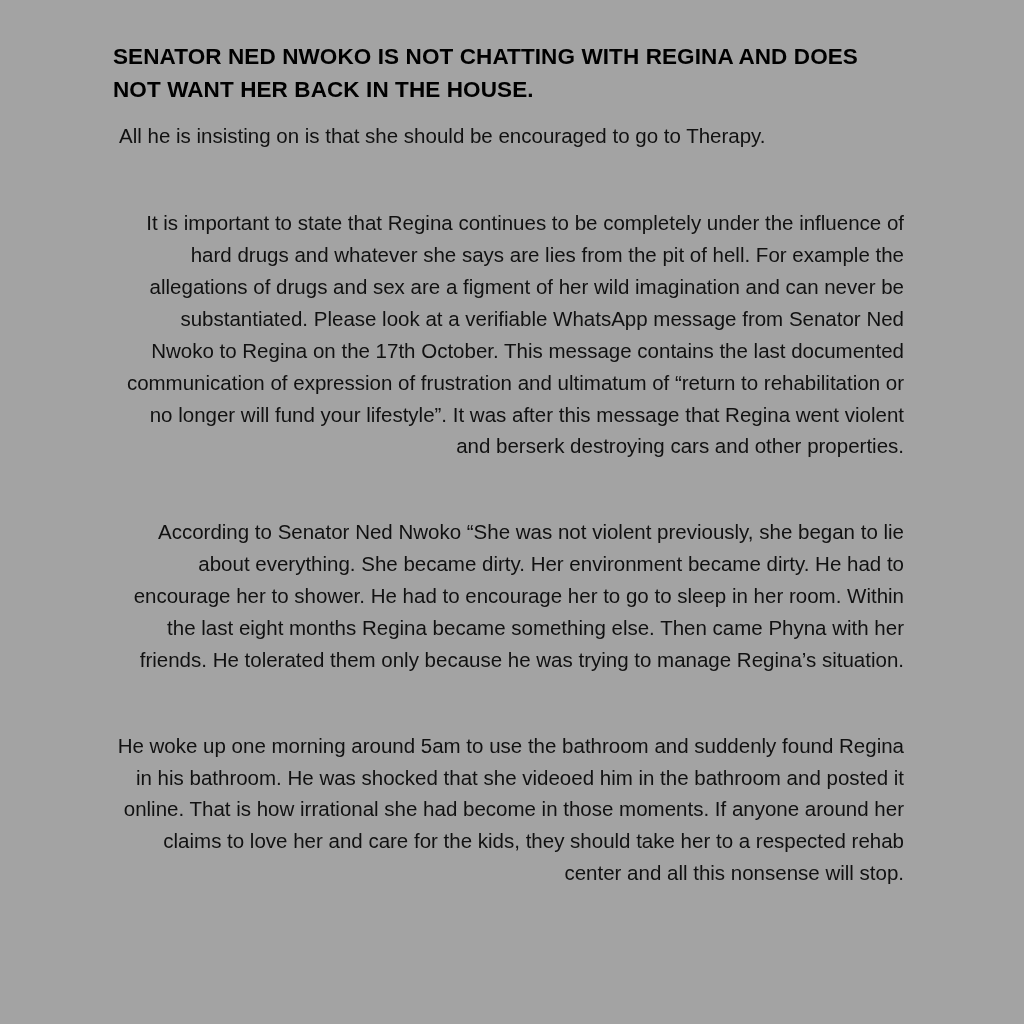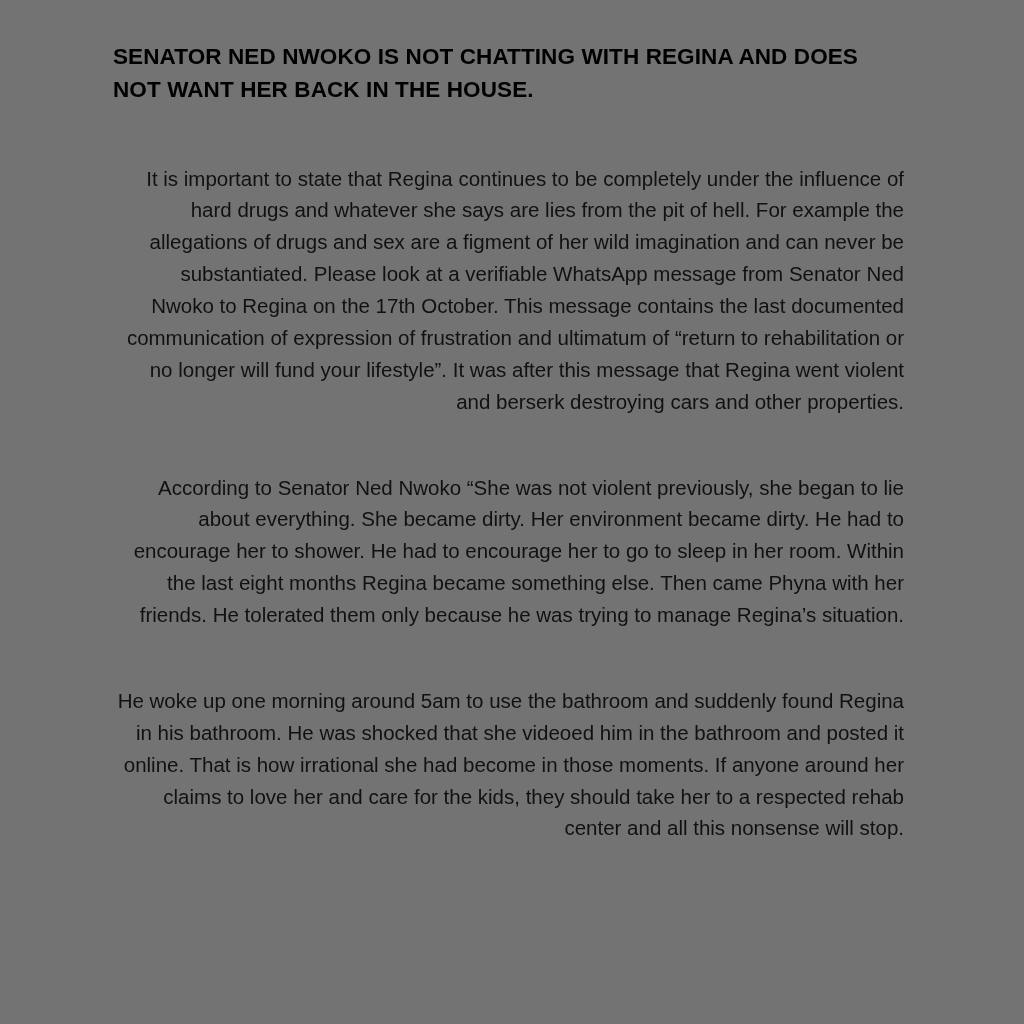--- a/index.html
+++ b/index.html
@@ -13,21 +13,21 @@
     font-family: "Liberation Sans", sans-serif;
     color: #111111;
     overflow: hidden;
   }
   .page {
     position: relative;
     width: 1024px;
     height: 1024px;
     box-sizing: border-box;
     padding: 40px 120px 0 113px;
-    background: #737373;
+    background: #a3a3a3;
   }
   .headline {
     font-size: 22.5px;
     font-weight: bold;
     line-height: 1.48;
     letter-spacing: 0.1px;
     margin: 0 0 0 0;
     color: #000000;
   }
   .subline {
@@ -46,20 +46,21 @@
   .gap-big { height: 56px; }
   .gap-mid { height: 54px; }
 </style>
 </head>
 <body>
 
 <div class="page">
 
   <h1 class="headline">SENATOR NED NWOKO IS NOT CHATTING WITH REGINA AND DOES NOT WANT HER BACK IN THE HOUSE.</h1>
 
+  <p class="subline"> All he is insisting on is that she should be encouraged to go to Therapy.</p>
 
   <div class="gap-big"></div>
 
   <p class="para">It is important to state that Regina continues to be completely under the influence of hard drugs and whatever she says are lies from the pit of hell. For example the allegations of drugs and sex are a figment of her wild imagination and can never be substantiated. Please look at a verifiable WhatsApp message from Senator Ned Nwoko to Regina on the 17th October. This message contains the last documented communication of expression of frustration and ultimatum of “return to rehabilitation or no longer will fund your lifestyle”. It was after this message that Regina went violent and berserk destroying cars and other properties.</p>
 
   <div class="gap-mid"></div>
 
   <p class="para">According to Senator Ned Nwoko “She was not violent previously, she began to lie about everything. She became dirty. Her environment became dirty. He had to encourage her to shower. He had to encourage her to go to sleep in her room. Within the last eight months Regina became something else. Then came Phyna with her friends. He tolerated them only because he was trying to manage Regina’s situation.</p>
 
   <div class="gap-mid"></div>

